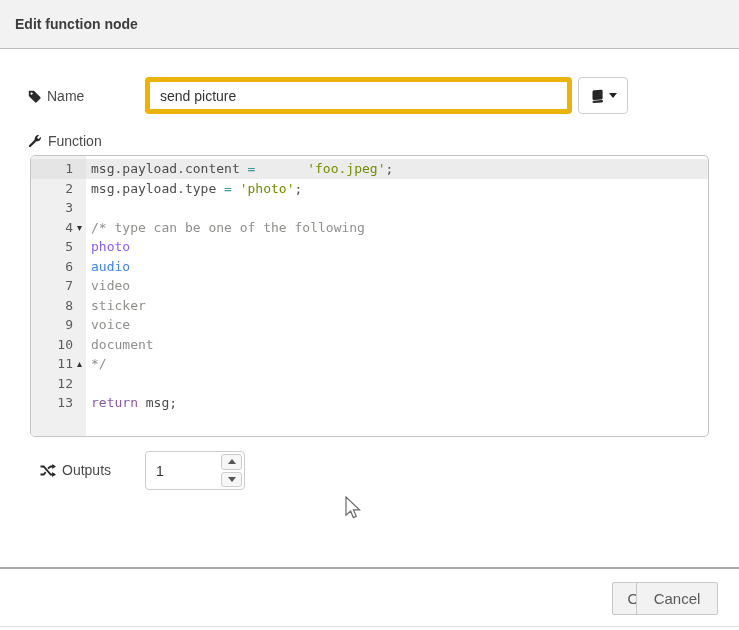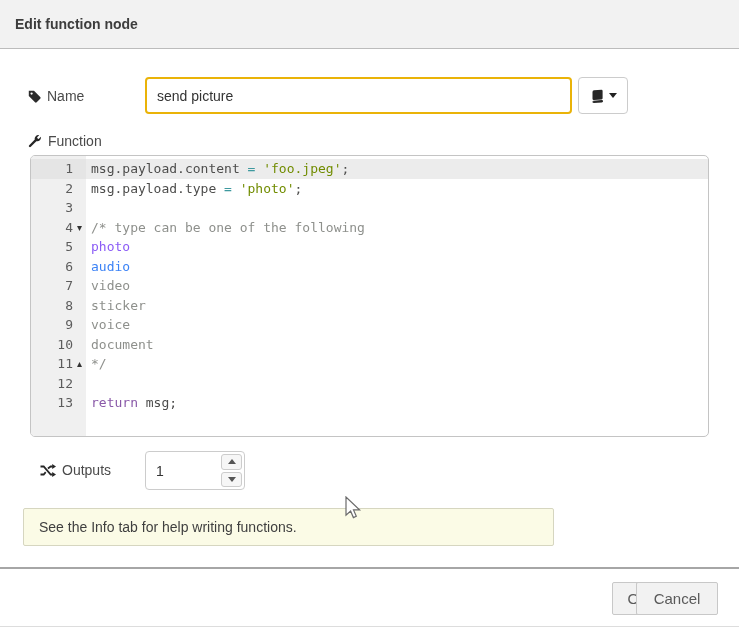--- a/index.html
+++ b/index.html
@@ -12,21 +12,21 @@
          display:flex; align-items:center; padding-left:15px; }
   .hdr-title { font-size:14px; font-weight:bold; color:#3d3d3d; }
 
   
   .fld-label { position:absolute; display:flex; align-items:center; gap:6px;
                font-size:14px; color:#4a4a4a; height:20px; }
   .fld-label svg { flex:none; }
 
   
   .name-input { position:absolute; left:145px; top:77px; width:427px; height:37px;
-                border:2px solid #eab308; border-radius:4px; padding:0 10px;
+                border:5px solid #eab308; border-radius:4px; padding:0 10px;
                 font-size:14px; color:#333; font-family:"Liberation Sans", sans-serif; outline:none; }
 
   
   .lib-btn { position:absolute; left:578px; top:77px; width:50px; height:37px;
              background:#fff; border:1px solid #ccc; border-radius:4px;
              display:flex; align-items:center; justify-content:center; gap:5px; cursor:pointer; }
   .caret-down { width:0; height:0; border-left:4px solid transparent;
                 border-right:4px solid transparent; border-top:5px solid #222; }
 
   
@@ -110,21 +110,21 @@
   </div>
 
   <div class="editor">
     <div class="gutter-bg"></div>
     <div class="ed-lines">
         <div class="ed-row active">
           <div class="gutter-cell active">
             <span class="lnum">1</span>
             <span class="fold"></span>
           </div>
-          <div class="code-cell"><span style="color: rgb(77, 77, 76);">msg.payload.content </span><span style="color: rgb(62, 153, 159);">=</span><span style="color: rgb(77, 77, 76);"> </span><span style="color: rgb(113, 140, 0);">'foo.jpeg'</span><span style="color: rgb(77, 77, 76);">;</span></div>
+          <div class="code-cell"><span style="color: rgb(77, 77, 76);">msg.payload.content </span><span style="color: rgb(62, 153, 159);">=</span><span style="color: rgb(77, 77, 76);"> </span><span style="color: rgb(113, 140, 0); margin-left: 44px;">'foo.jpeg'</span><span style="color: rgb(77, 77, 76);">;</span></div>
         </div>
         <div class="ed-row">
           <div class="gutter-cell">
             <span class="lnum">2</span>
             <span class="fold"></span>
           </div>
           <div class="code-cell"><span style="color: rgb(77, 77, 76);">msg.payload.type </span><span style="color: rgb(62, 153, 159);">=</span><span style="color: rgb(77, 77, 76);"> </span><span style="color: rgb(113, 140, 0);">'photo'</span><span style="color: rgb(77, 77, 76);">;</span></div>
         </div>
         <div class="ed-row">
           <div class="gutter-cell">
@@ -225,23 +225,20 @@
     <div class="spin-btns">
       <div class="spin-btn">
         <span class="tri-up"></span>
       </div>
       <div class="spin-btn">
         <span class="tri-dn"></span>
       </div>
     </div>
   </div>
 
-  <div class="tip">
-    <span>See the Info tab for help writing functions.</span>
-  </div>
 
   <svg class="cursor" width="17" height="25" viewBox="0 0 17 25">
     <polygon points="1,1 1,19.2 5.6,15 8.4,21.6 11.3,20.3 8.5,13.9 14.6,13.9" fill="#ffffff" stroke="#6b6b6b" stroke-width="1.2"></polygon>
   </svg>
 
   <div class="footer-divider"></div>
   <div class="btn btn-ok">Ok</div>
   <div class="btn btn-cancel">Cancel</div>
   <div class="bottom-line"></div>
 

